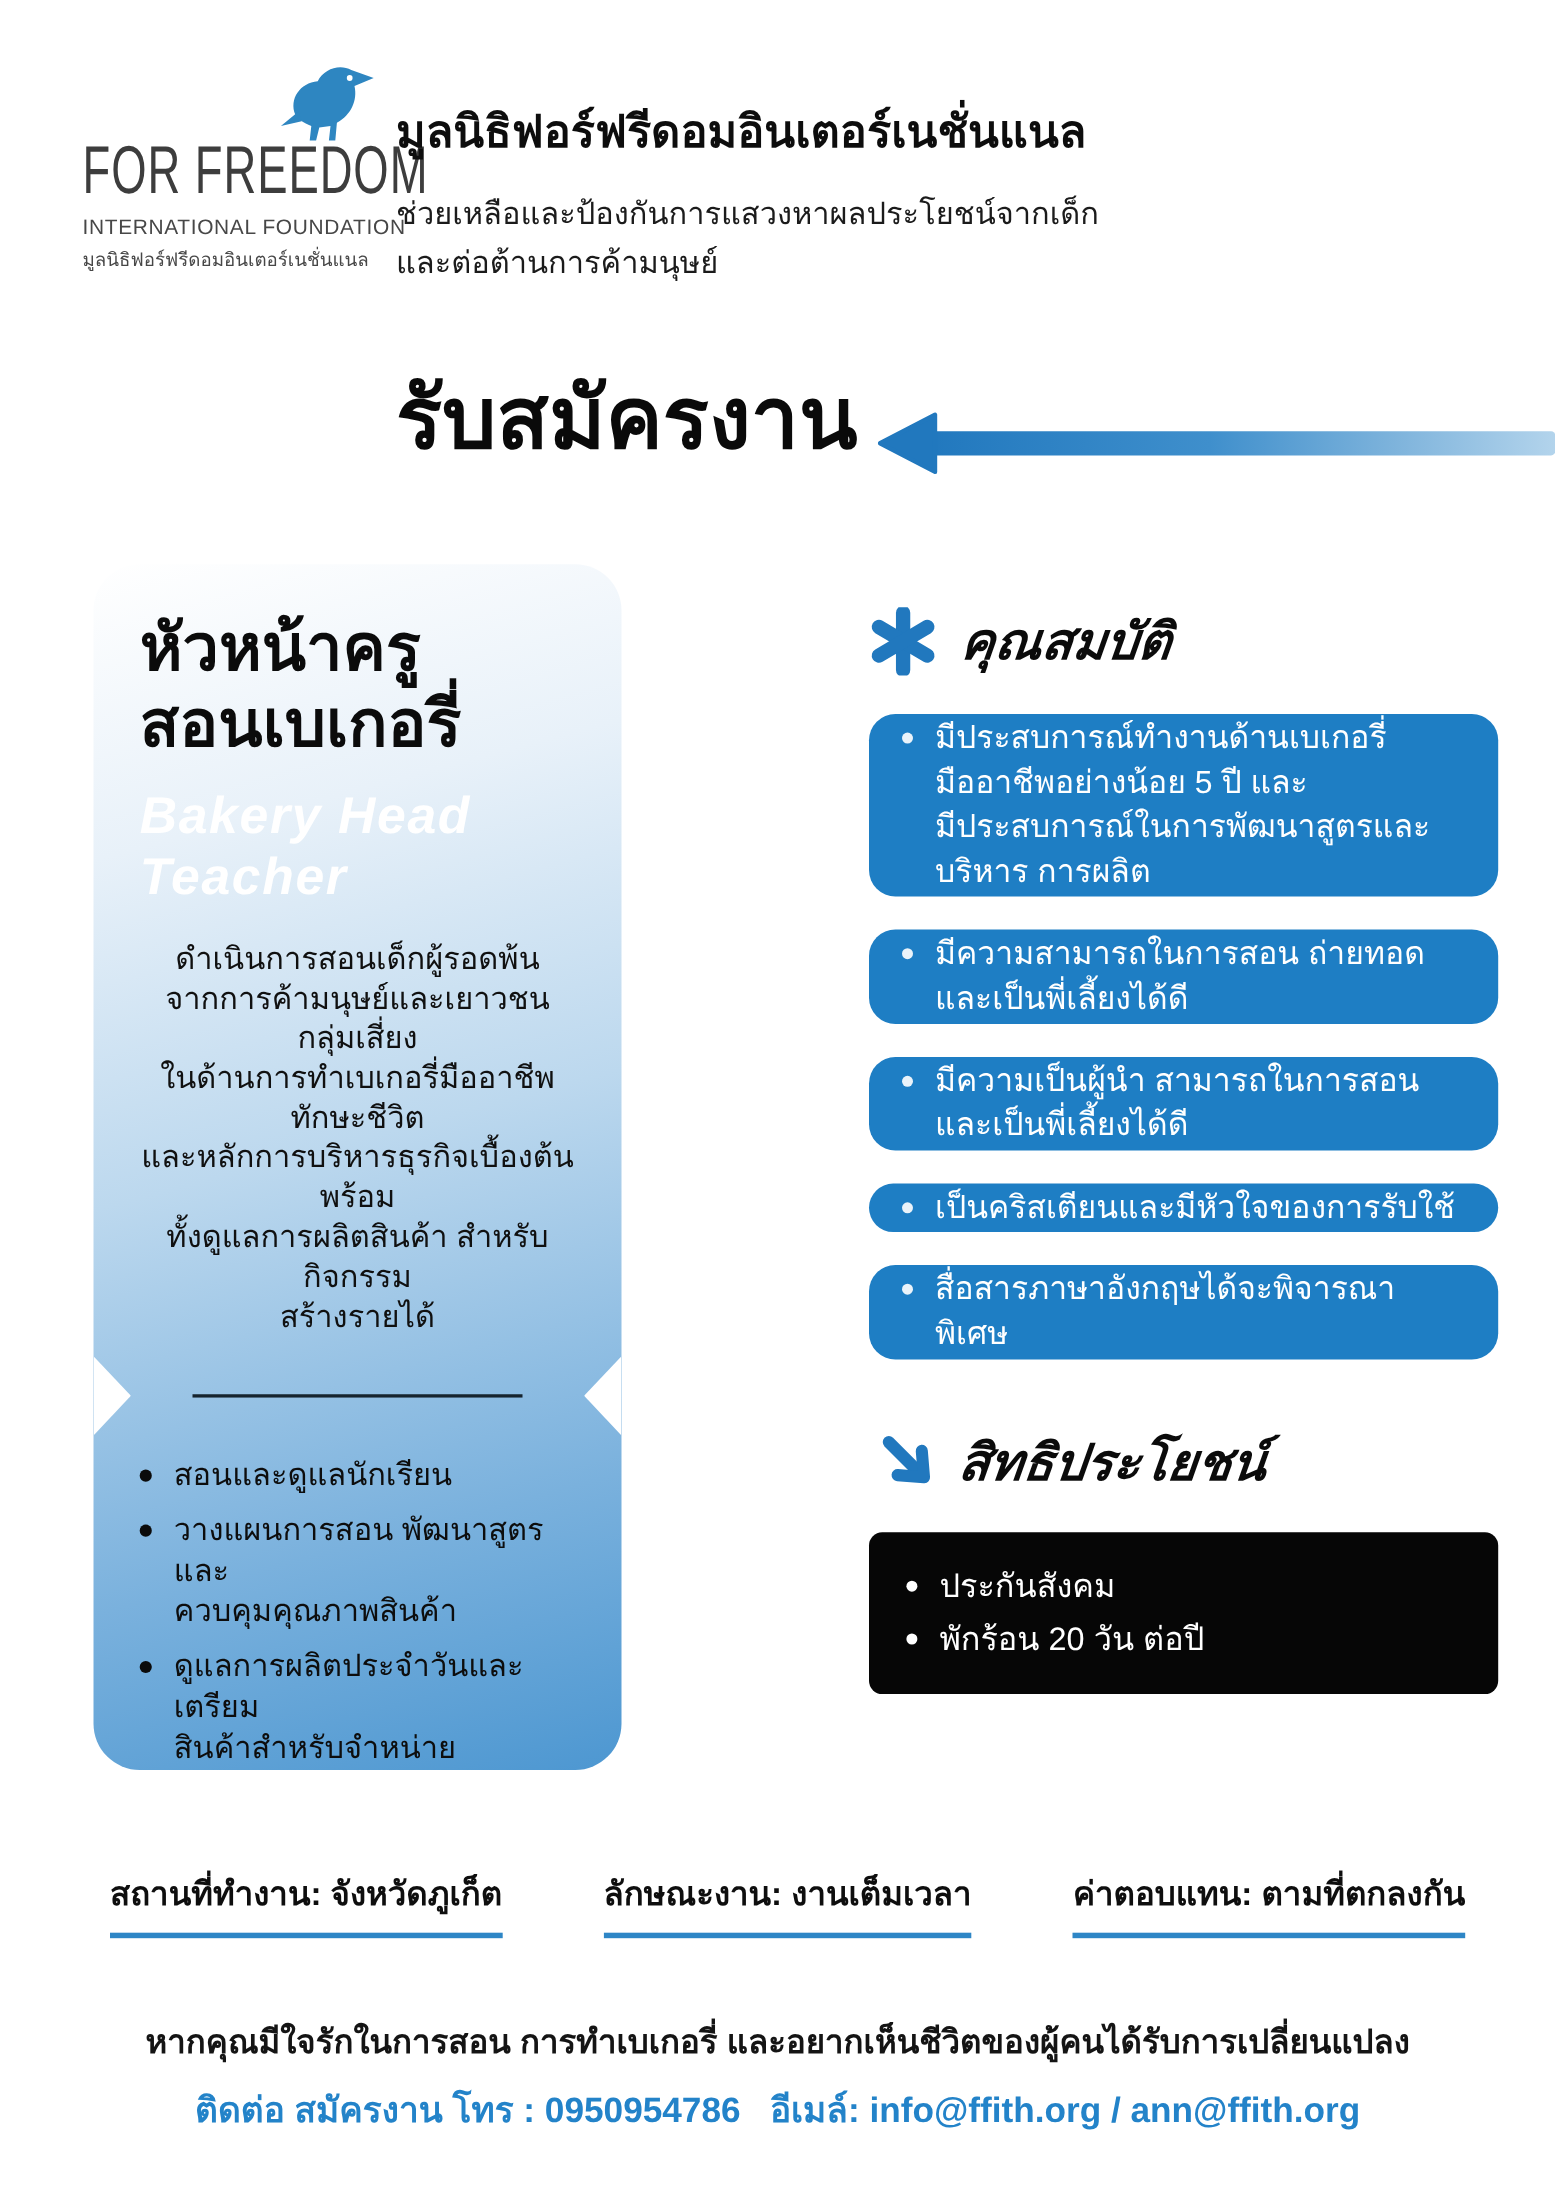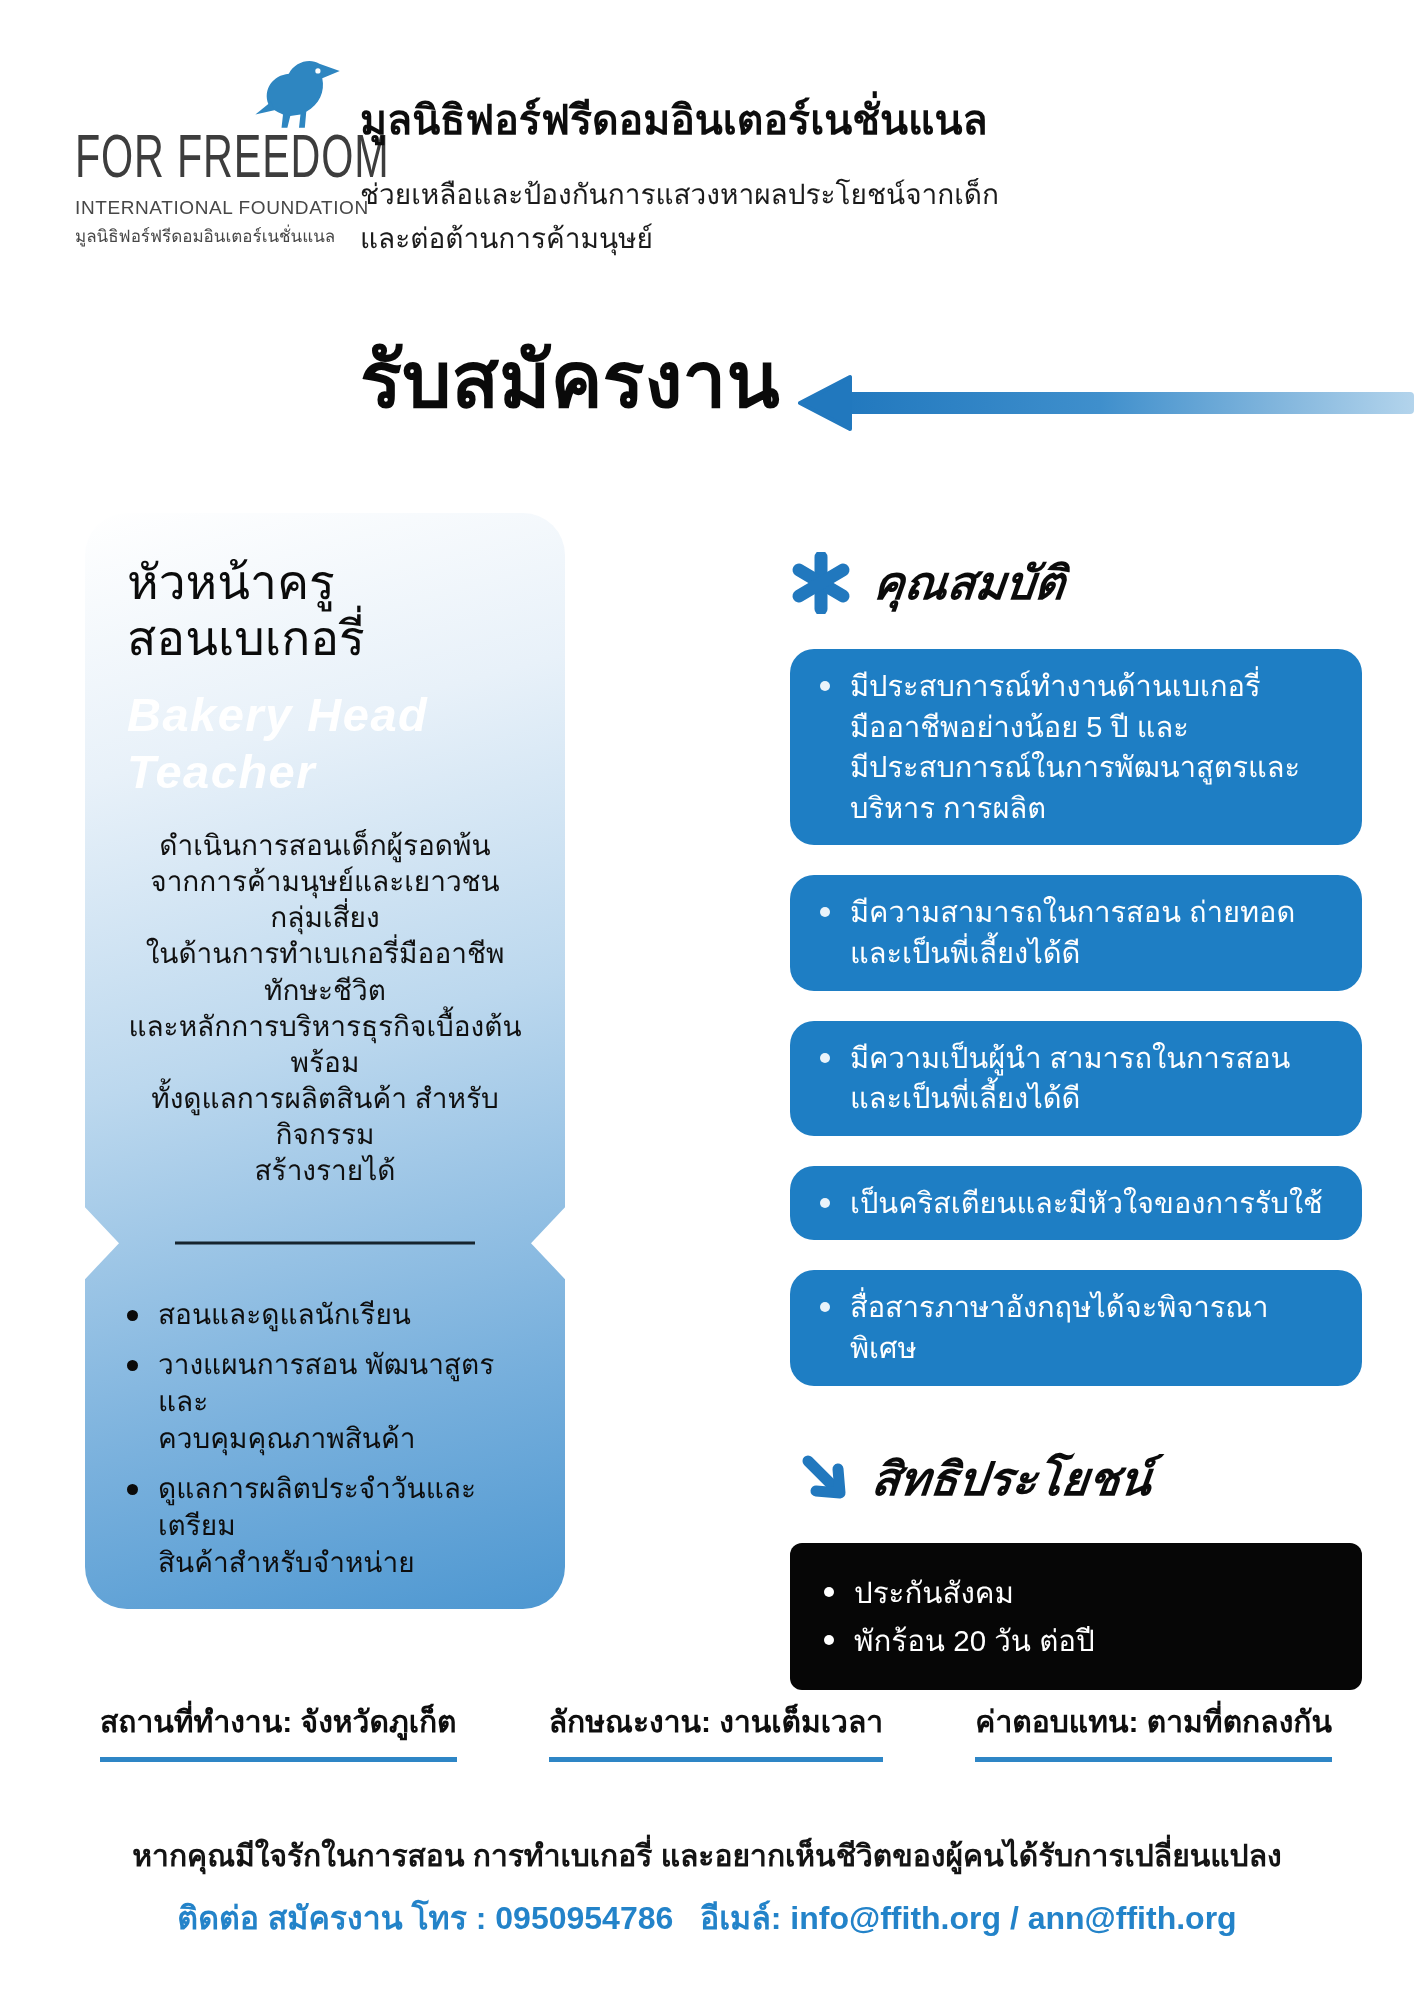--- a/index.html
+++ b/index.html
@@ -33,21 +33,21 @@
     font-size:78px;font-weight:800;color:#0a0a0a;line-height:1.3;text-align:center;
   }
   .banner-arrow{position:absolute;left:798px;top:374px;width:616px;height:58px;}
   
   .job-card{
     position:absolute;left:85px;top:513px;width:480px;height:1096px;
     border-radius:42px;overflow:hidden;
     background:linear-gradient(165deg,#ffffff 0%,#e8f1f9 22%,#bcd8ee 48%,#7ab1dd 78%,#4d97d1 100%);
     padding:42px 42px 30px 42px;box-sizing:border-box;
   }
-  .job-title{font-size:48px;font-weight:400;color:#0b0b0b;line-height:1.17;}
+  .job-title{font-size:59px;font-weight:700;color:#0b0b0b;line-height:1.17;}
   .job-title span{display:block;}
   .job-title-en{
     margin-top:20px;font-size:47px;font-weight:700;font-style:italic;
     color:#ffffff;line-height:1.2;letter-spacing:1.5px;
   }
   .job-title-en span{display:block;}
   .job-desc{margin-top:28px;font-size:28px;line-height:1.29;color:#101010;text-align:center;}
   .job-desc span{display:block;}
   .card-divider{position:relative;height:72px;margin:18px -42px 6px -42px;}
   .card-divider .line{
@@ -65,21 +65,21 @@
   
   .right-col{position:absolute;left:790px;top:546px;width:572px;}
   .section-heading{display:flex;align-items:center;gap:22px;}
   .section-heading .icon{flex:0 0 auto;}
   .heading-text{
     font-size:46px;font-weight:800;font-style:italic;color:#0b0b0b;
     transform:skewX(-6deg);white-space:nowrap;
   }
   .qual-box{
     background:#1e7ec4;border-radius:24px;color:#ffffff;
-    padding:17px 30px;display:flex;gap:20px;margin-top:30px;
+    padding:2px 30px;display:flex;gap:20px;margin-top:30px;
   }
   .qual-box .dot{flex:0 0 auto;width:10px;height:10px;border-radius:50%;background:#eaf3fa;margin-top:15px;}
   .qual-box .lines{font-size:29px;line-height:1.4;}
   .qual-box .lines span{display:block;}
   .benefits-heading{margin-top:56px;margin-left:10px;}
   .benefits-box{
     margin-top:28px;background:#060606;border-radius:12px;
     padding:22px 34px;color:#ffffff;
   }
   .benefit{display:flex;gap:20px;align-items:flex-start;margin:7px 0;}

